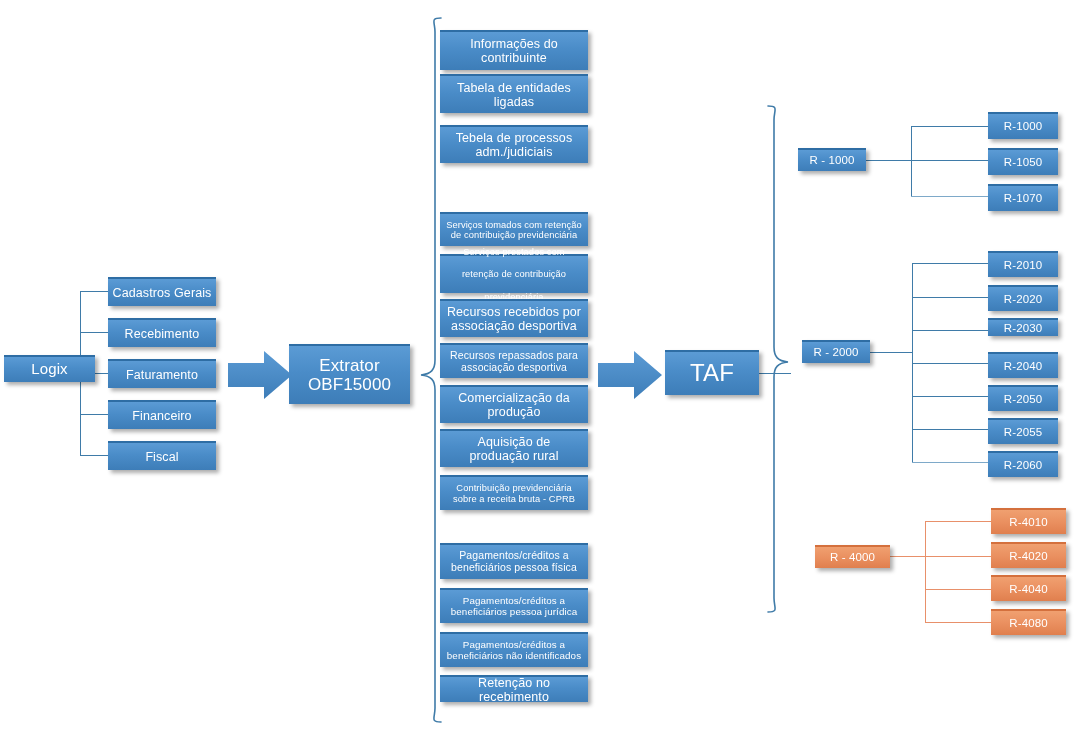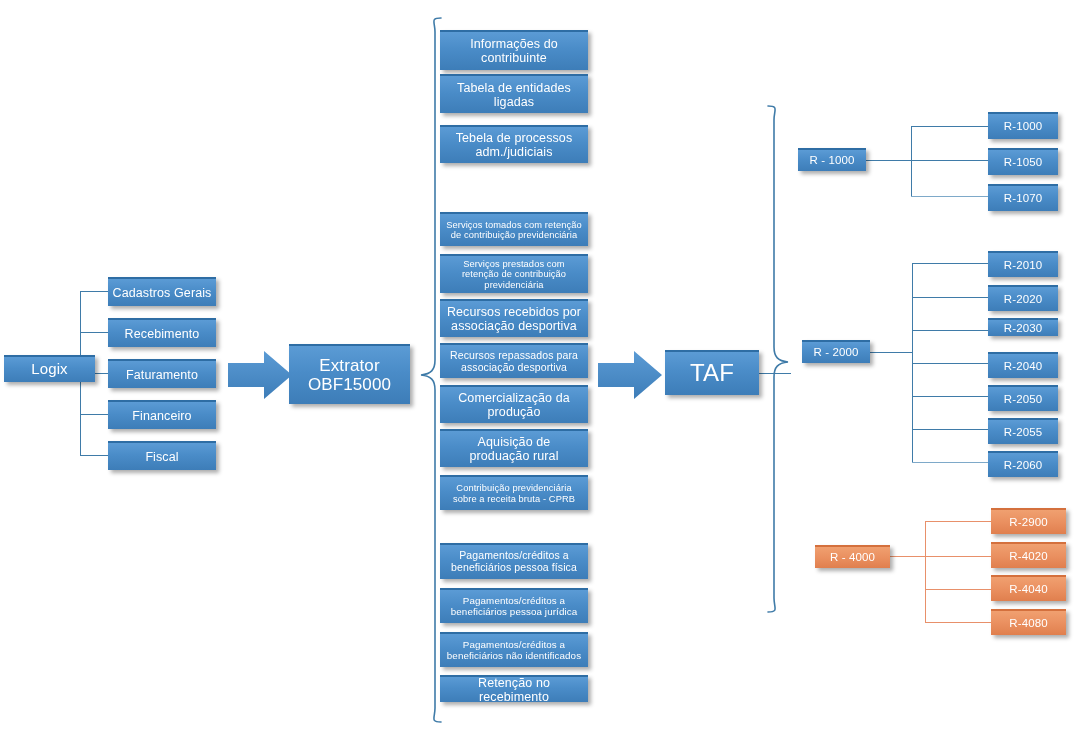--- a/index.html
+++ b/index.html
@@ -104,21 +104,21 @@
   </div>
   <div class="node" style="left:440px;top:125px;width:148px;height:38px;font-size:12.5px;flex-direction:column;">
     <span>Tebela de processos</span>
     <span>adm./judiciais</span>
   </div>
 
   <div class="node" style="left:440px;top:212px;width:148px;height:34px;font-size:9.3px;flex-direction:column;">
     <span>Serviços tomados com retenção</span>
     <span>de contribuição previdenciária</span>
   </div>
-  <div class="node" style="left:440px;top:254px;width:148px;height:39px;font-size:9.3px;flex-direction:column;">
+  <div class="node" style="left:440px;top:254px;width:148px;height:39px;font-size:9.3px;flex-direction:column;gap:12px;">
     <span>Serviços prestados com</span>
     <span>retenção de contribuição</span>
     <span>previdenciária</span>
   </div>
   <div class="node" style="left:440px;top:299px;width:148px;height:38px;font-size:12.5px;flex-direction:column;">
     <span>Recursos recebidos por</span>
     <span>associação desportiva</span>
   </div>
   <div class="node" style="left:440px;top:343px;width:148px;height:35px;font-size:10.5px;flex-direction:column;">
     <span>Recursos repassados para</span>
@@ -231,21 +231,21 @@
     <span>R - 4000</span>
   </div>
   <div class="ln h orange" style="left:890px;top:556px;width:35px;"></div>
   <div class="ln v orange" style="left:925px;top:521px;height:101px;"></div>
   <div class="ln h orange" style="left:925px;top:521px;width:66px;"></div>
   <div class="ln h orange" style="left:925px;top:556px;width:66px;"></div>
   <div class="ln h orange" style="left:925px;top:589px;width:66px;"></div>
   <div class="ln h orange" style="left:925px;top:622px;width:66px;"></div>
 
   <div class="node orange" style="left:991px;top:508px;width:75px;height:26px;font-size:11.5px;">
-    <span>R-2900</span>
+    <span>R-4010</span>
   </div>
   <div class="node orange" style="left:991px;top:542px;width:75px;height:26px;font-size:11.5px;">
     <span>R-4020</span>
   </div>
   <div class="node orange" style="left:991px;top:575px;width:75px;height:26px;font-size:11.5px;">
     <span>R-4040</span>
   </div>
   <div class="node orange" style="left:991px;top:609px;width:75px;height:26px;font-size:11.5px;">
     <span>R-4080</span>
   </div>

